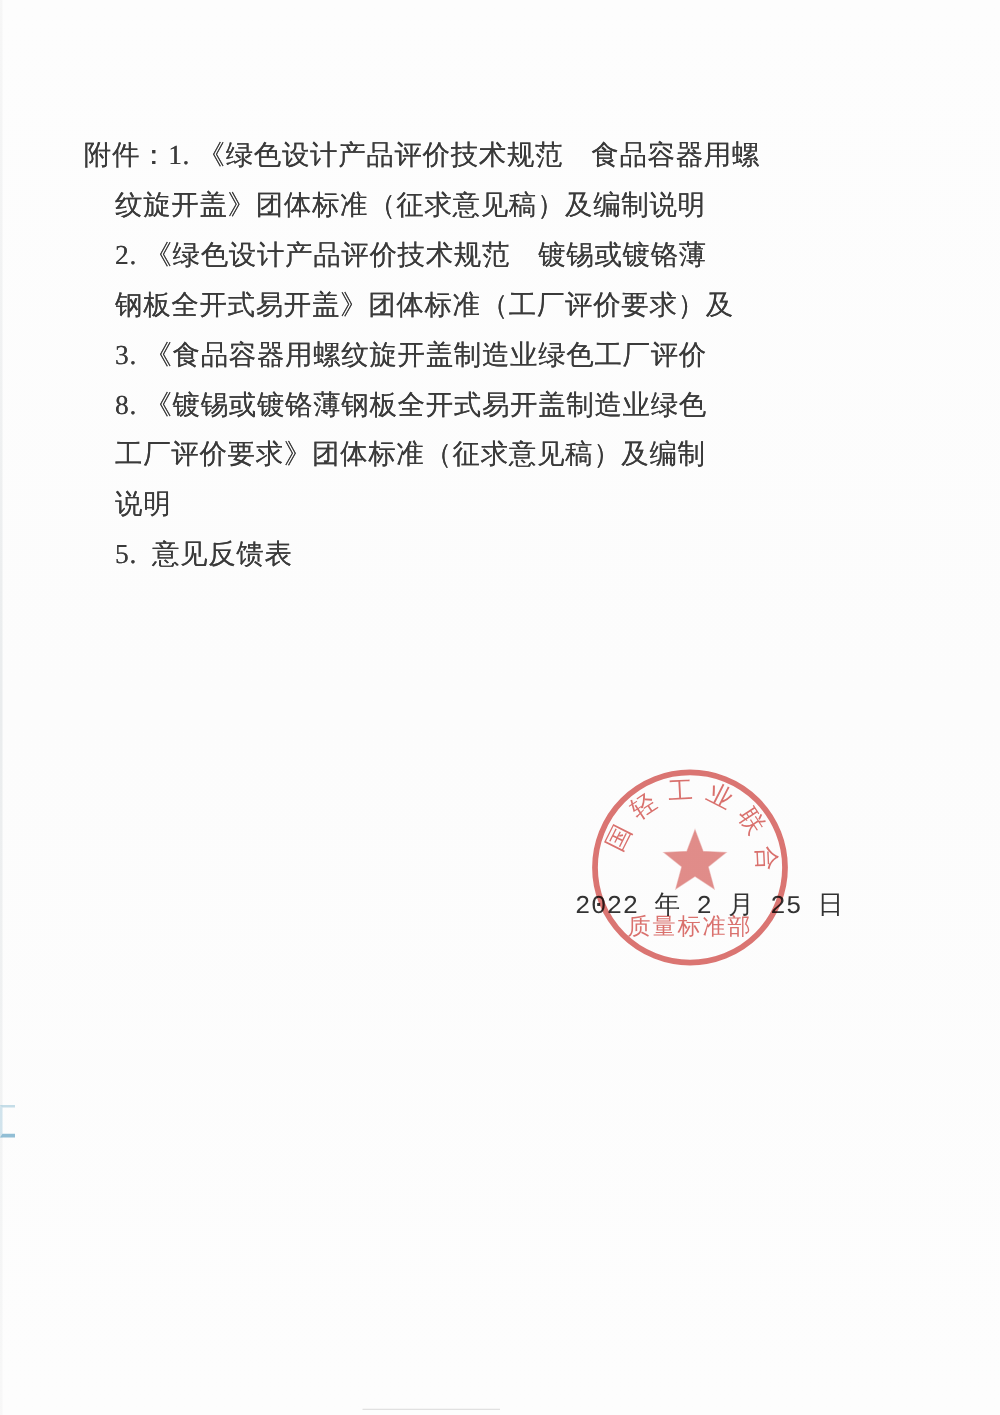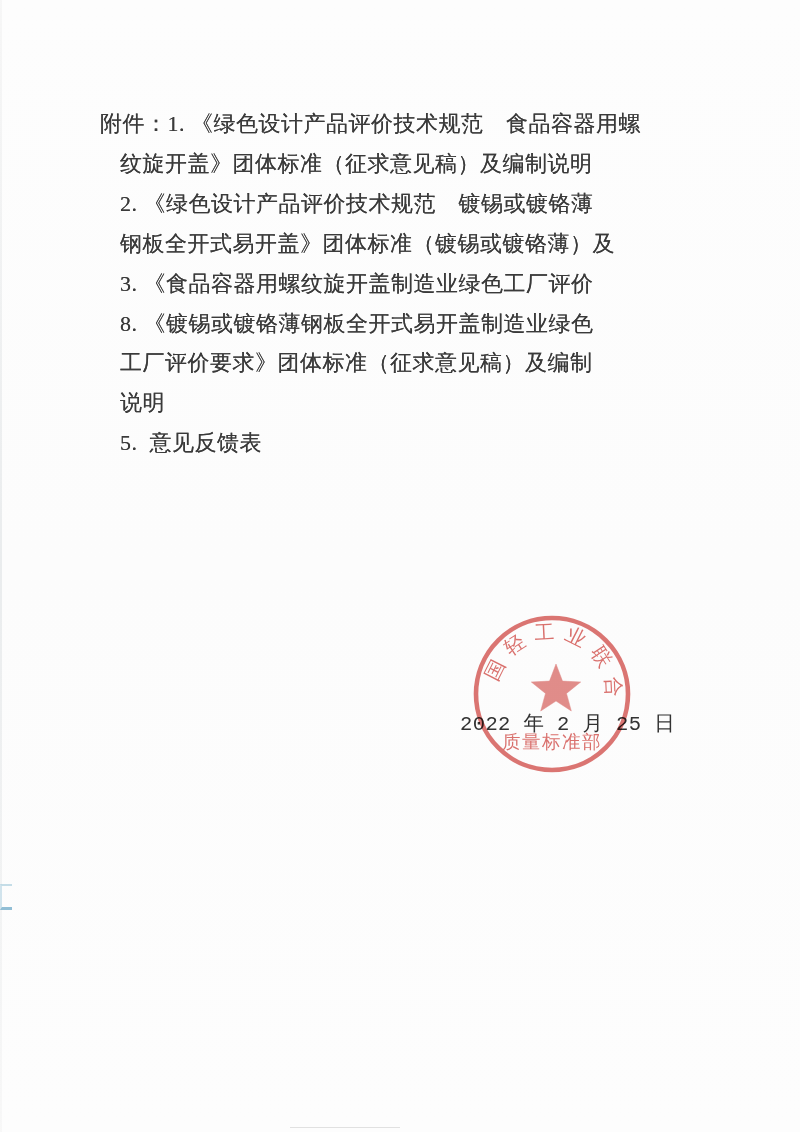--- a/index.html
+++ b/index.html
@@ -20,26 +20,26 @@
     position: absolute;
     left: 0;
     top: 104px;
     width: 800px;
     color: #383838;
   }
   .line {
     font-size: 22px;
     line-height: 39.9px;
     letter-spacing: 0.5px;
-    padding-left: 120px;
+    padding-left: 92px;
     white-space: pre;
     color: #3a3a3a;
     text-shadow: 0 0 0.4px #555;
   }
-  .line.first { padding-left: 100px; }
+  .line.first { padding-left: 67px; }
   
   .sig-org {
     position: absolute;
     left: 406px;
     top: 666px;
     font-size: 21.5px;
     letter-spacing: 0.2px;
     color: #333333;
     white-space: pre;
     z-index: 2;
@@ -101,21 +101,21 @@
 <div class="page">
 
   <div class="edge-line"></div>
   <div class="cyan-bracket"></div>
   <div class="bottom-smudge"></div>
 
   <div class="text-block">
     <div class="line first">附件：1. 《绿色设计产品评价技术规范　食品容器用螺</div>
     <div class="line">纹旋开盖》团体标准（征求意见稿）及编制说明</div>
     <div class="line">2. 《绿色设计产品评价技术规范　镀锡或镀铬薄</div>
-    <div class="line">钢板全开式易开盖》团体标准（镀锡或镀铬薄）及</div>
+    <div class="line">钢板全开式易开盖》团体标准（工厂评价要求）及</div>
     <div class="line">3. 《食品容器用螺纹旋开盖制造业绿色工厂评价</div>
     <div class="line">8. 《镀锡或镀铬薄钢板全开式易开盖制造业绿色</div>
     <div class="line">工厂评价要求》团体标准（征求意见稿）及编制</div>
     <div class="line">说明</div>
     <div class="line">5.  意见反馈表</div>
   </div>
 
   <div class="sig-date">2022 年 2 月 25 日</div>
 
   <svg class="seal" viewBox="0 0 164 164" xmlns="http://www.w3.org/2000/svg">

